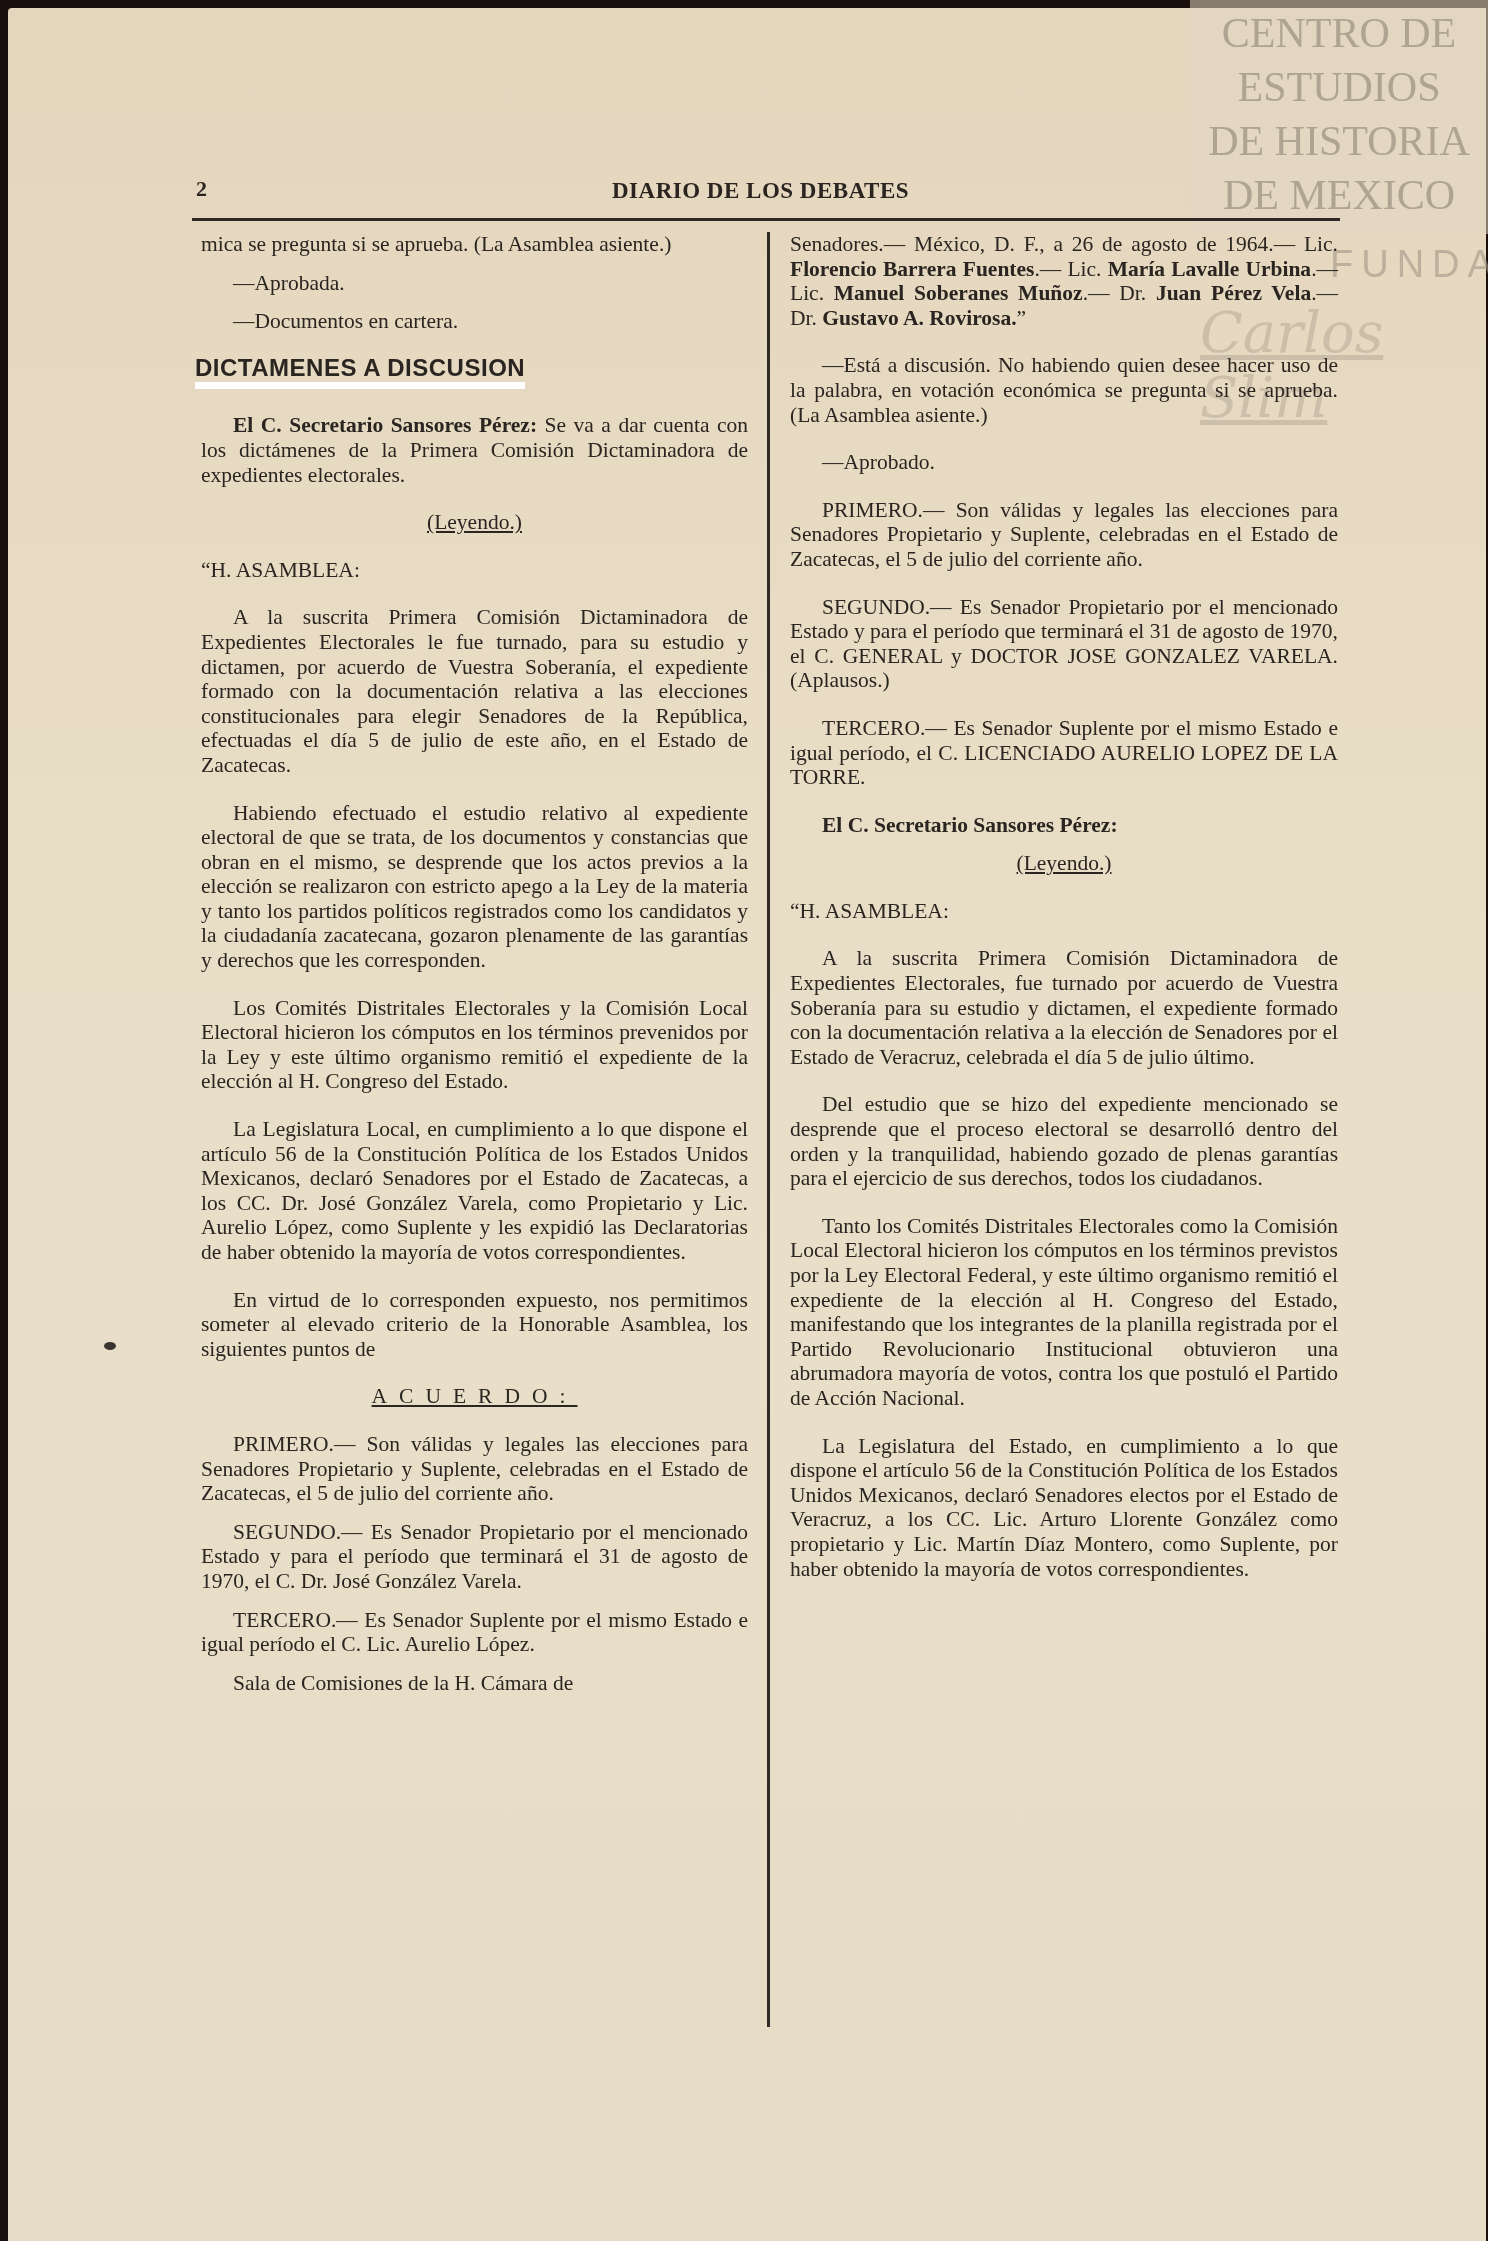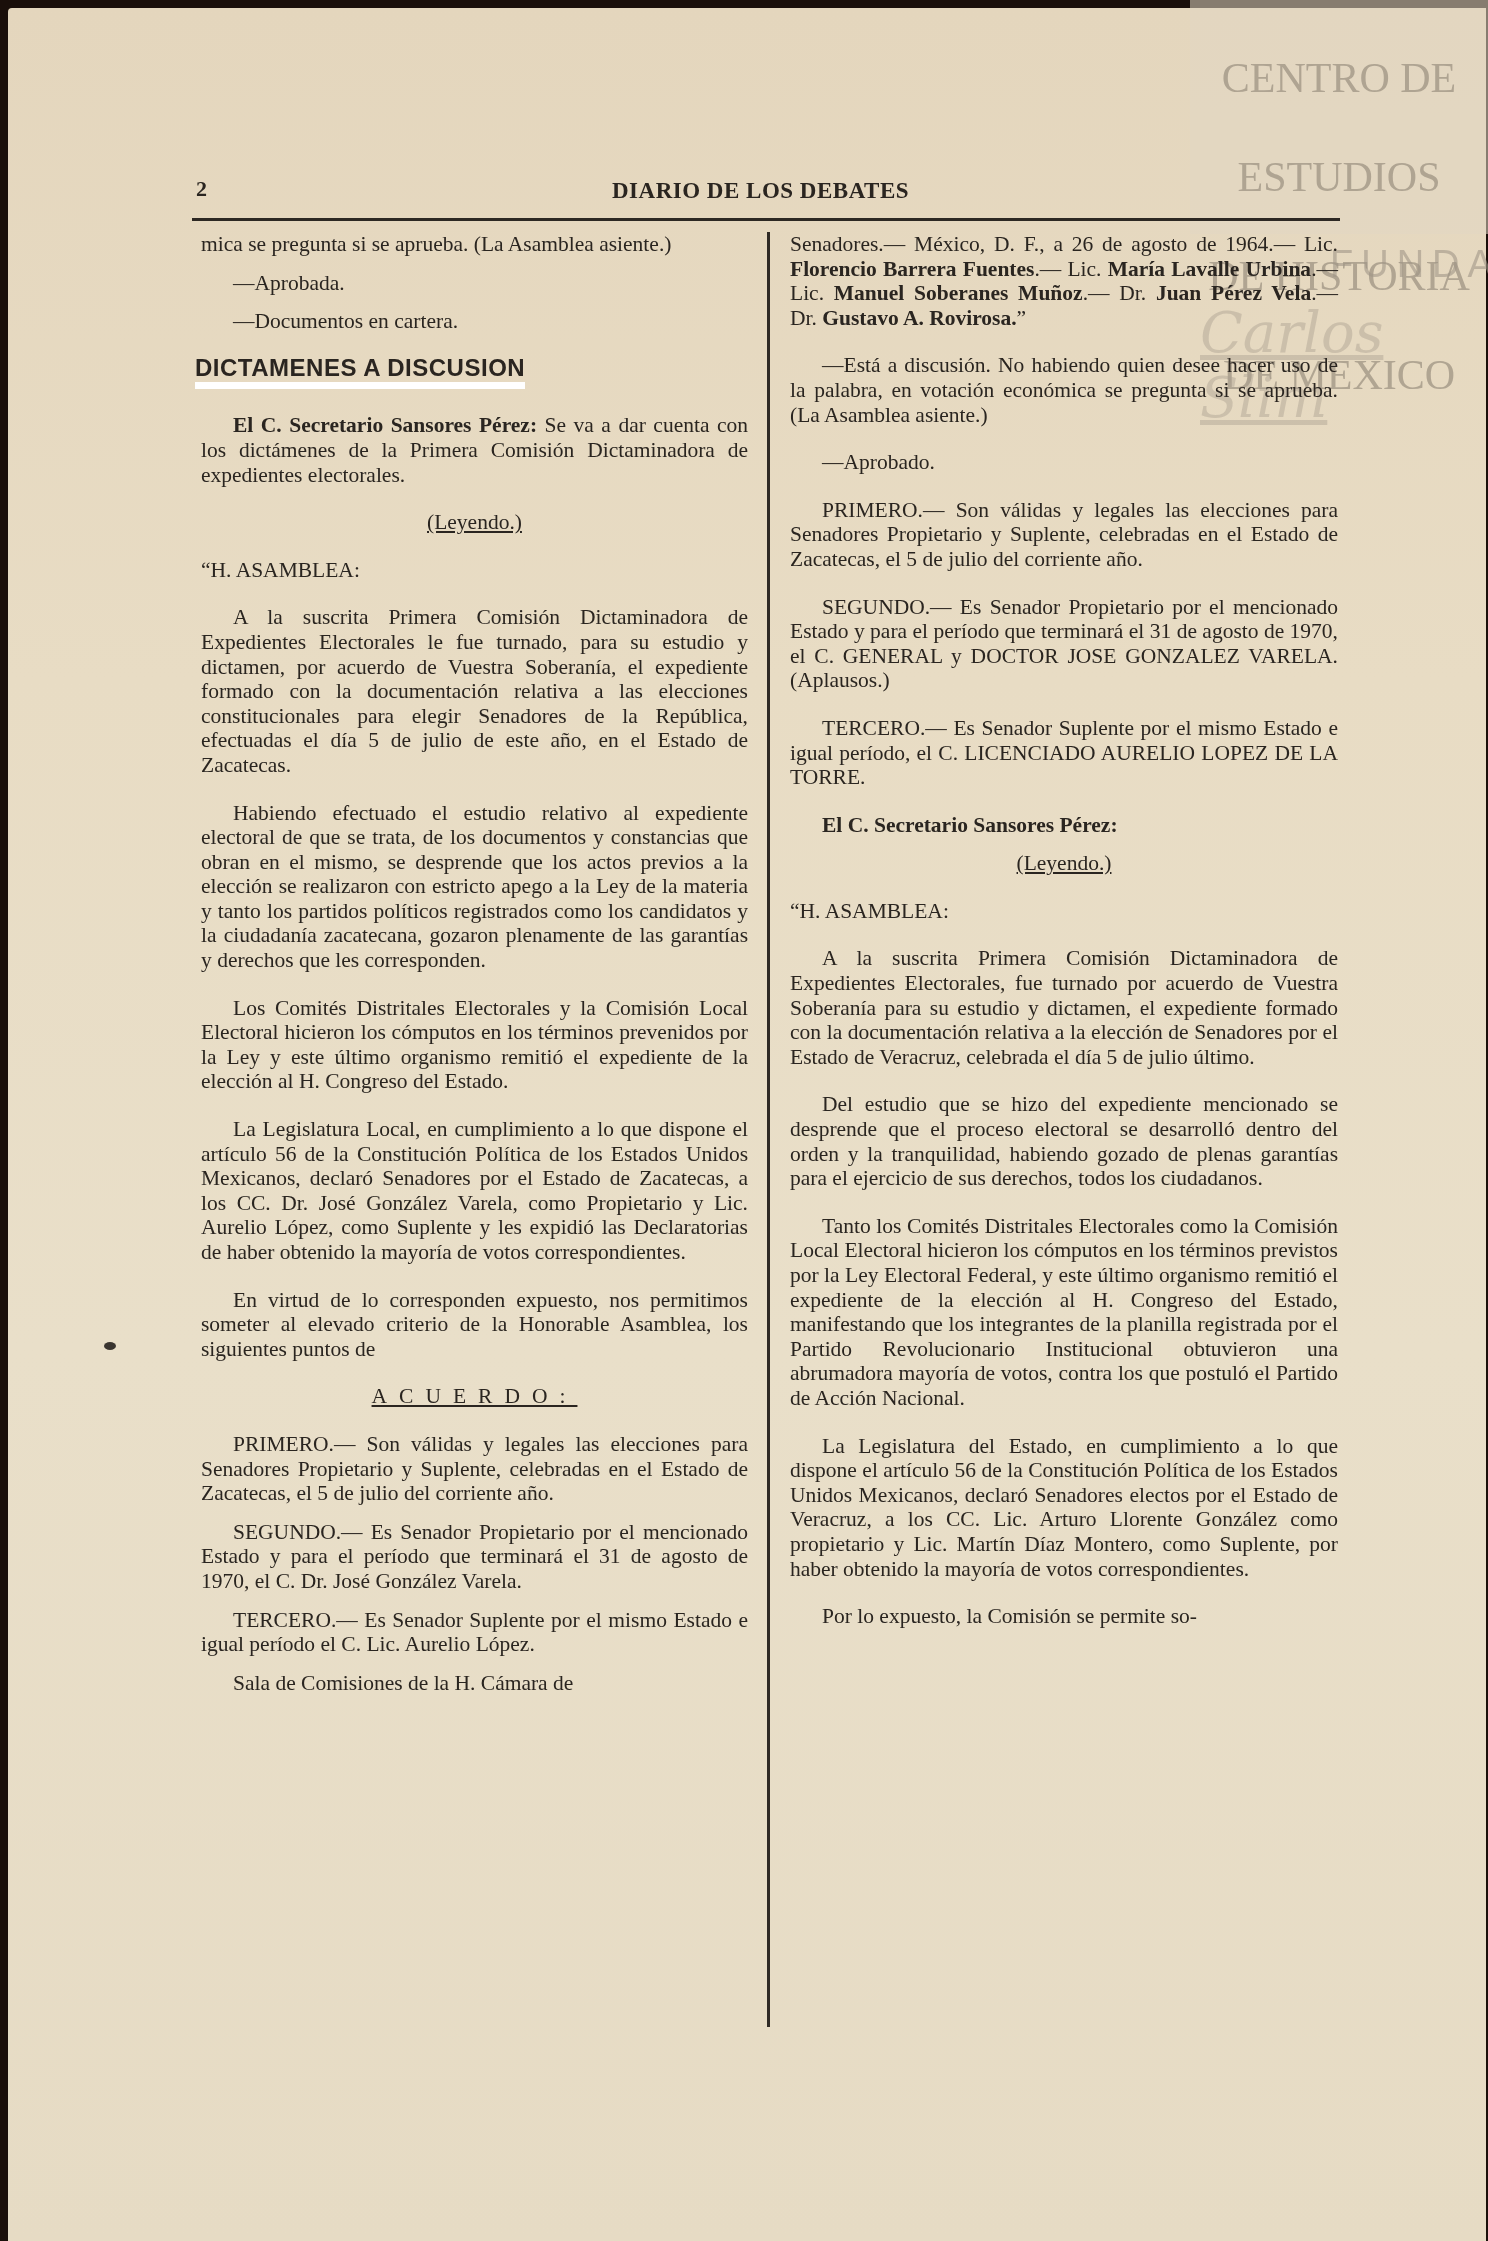--- a/index.html
+++ b/index.html
@@ -16,21 +16,21 @@
     border-radius: 4px 0 0 0;
   }
   .watermark {
     position: absolute; left: 1190px; top: 0; width: 298px; height: 228px;
     background: rgba(225,215,195,0.55);
     color: rgba(140,130,115,0.6);
     font-family: "Liberation Serif", serif;
     font-size: 42px; line-height: 54px; text-align: center;
     padding-top: 6px;
   }
-  .watermark-line { display:block;margin-top:45px; }
+  .watermark-line { display:block; }
   .wm-fund {
     position: absolute; left: 1330px; top: 243px;
     font-family: "Liberation Sans", sans-serif;
     font-size: 38px; letter-spacing: 8px; color: rgba(160,150,135,0.6);
   }
   .wm-sig {
     position: absolute; left: 1200px; top: 300px;
     font-family: "DejaVu Serif", serif; font-style: italic;
     font-size: 56px; color: rgba(170,160,145,0.45); text-decoration: underline;
   }
@@ -115,14 +115,13 @@
   <p class="ind">PRIMERO.— Son válidas y legales las elecciones para Senadores Propietario y Suplente, celebradas en el Estado de Zacatecas, el 5 de julio del corriente año.</p>
   <p class="ind">SEGUNDO.— Es Senador Propietario por el mencionado Estado y para el período que terminará el 31 de agosto de 1970, el C. GENERAL y DOCTOR JOSE GONZALEZ VARELA. (Aplausos.)</p>
   <p class="ind">TERCERO.— Es Senador Suplente por el mismo Estado e igual período, el C. LICENCIADO AURELIO LOPEZ DE LA TORRE.</p>
   <p class="ind tight"><b>El C. Secretario Sansores Pérez:</b></p>
   <p class="center">(Leyendo.)</p>
   <p>“H. ASAMBLEA:</p>
   <p class="ind">A la suscrita Primera Comisión Dictaminadora de Expedientes Electorales, fue turnado por acuerdo de Vuestra Soberanía para su estudio y dictamen, el expediente formado con la documentación relativa a la elección de Senadores por el Estado de Veracruz, celebrada el día 5 de julio último.</p>
   <p class="ind">Del estudio que se hizo del expediente mencionado se desprende que el proceso electoral se desarrolló dentro del orden y la tranquilidad, habiendo gozado de plenas garantías para el ejercicio de sus derechos, todos los ciudadanos.</p>
   <p class="ind">Tanto los Comités Distritales Electorales como la Comisión Local Electoral hicieron los cómputos en los términos previstos por la Ley Electoral Federal, y este último organismo remitió el expediente de la elección al H. Congreso del Estado, manifestando que los integrantes de la planilla registrada por el Partido Revolucionario Institucional obtuvieron una abrumadora mayoría de votos, contra los que postuló el Partido de Acción Nacional.</p>
   <p class="ind">La Legislatura del Estado, en cumplimiento a lo que dispone el artículo 56 de la Constitución Política de los Estados Unidos Mexicanos, declaró Senadores electos por el Estado de Veracruz, a los CC. Lic. Arturo Llorente González como propietario y Lic. Martín Díaz Montero, como Suplente, por haber obtenido la mayoría de votos correspondientes.</p>
-  <p class="ind">Por lo expuesto, la Comisión se permite so-</p>
 </div>
 
 </body></html>

